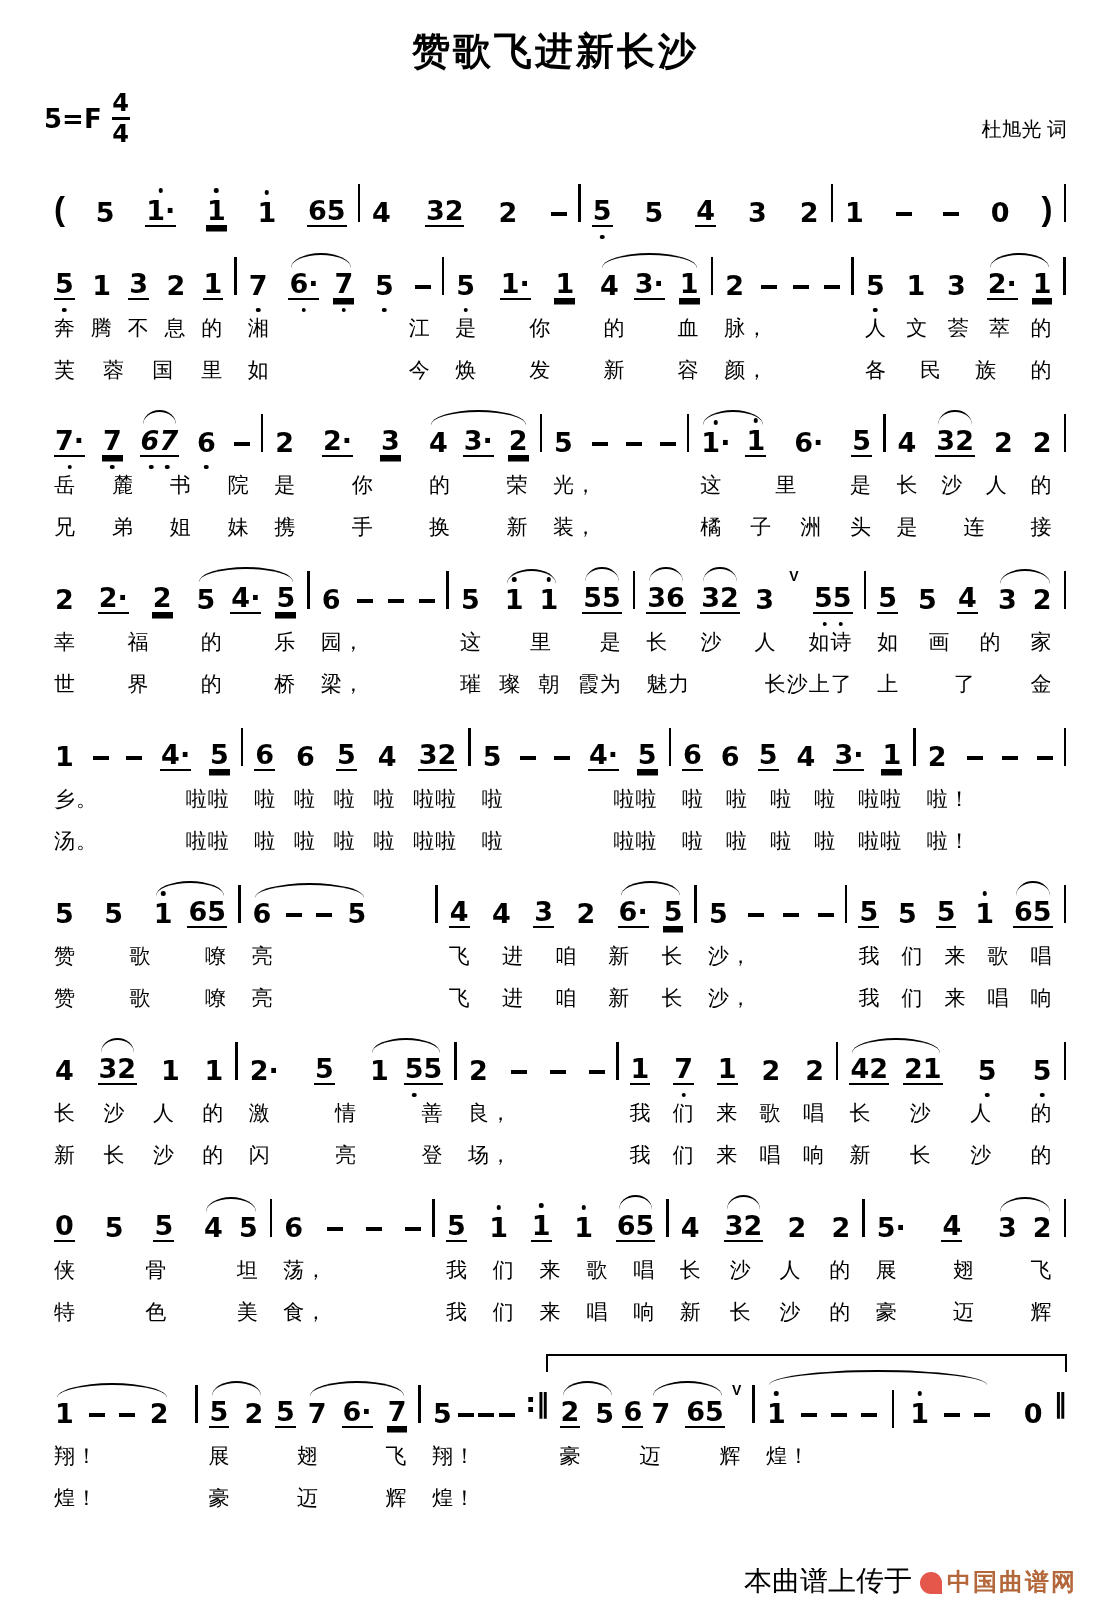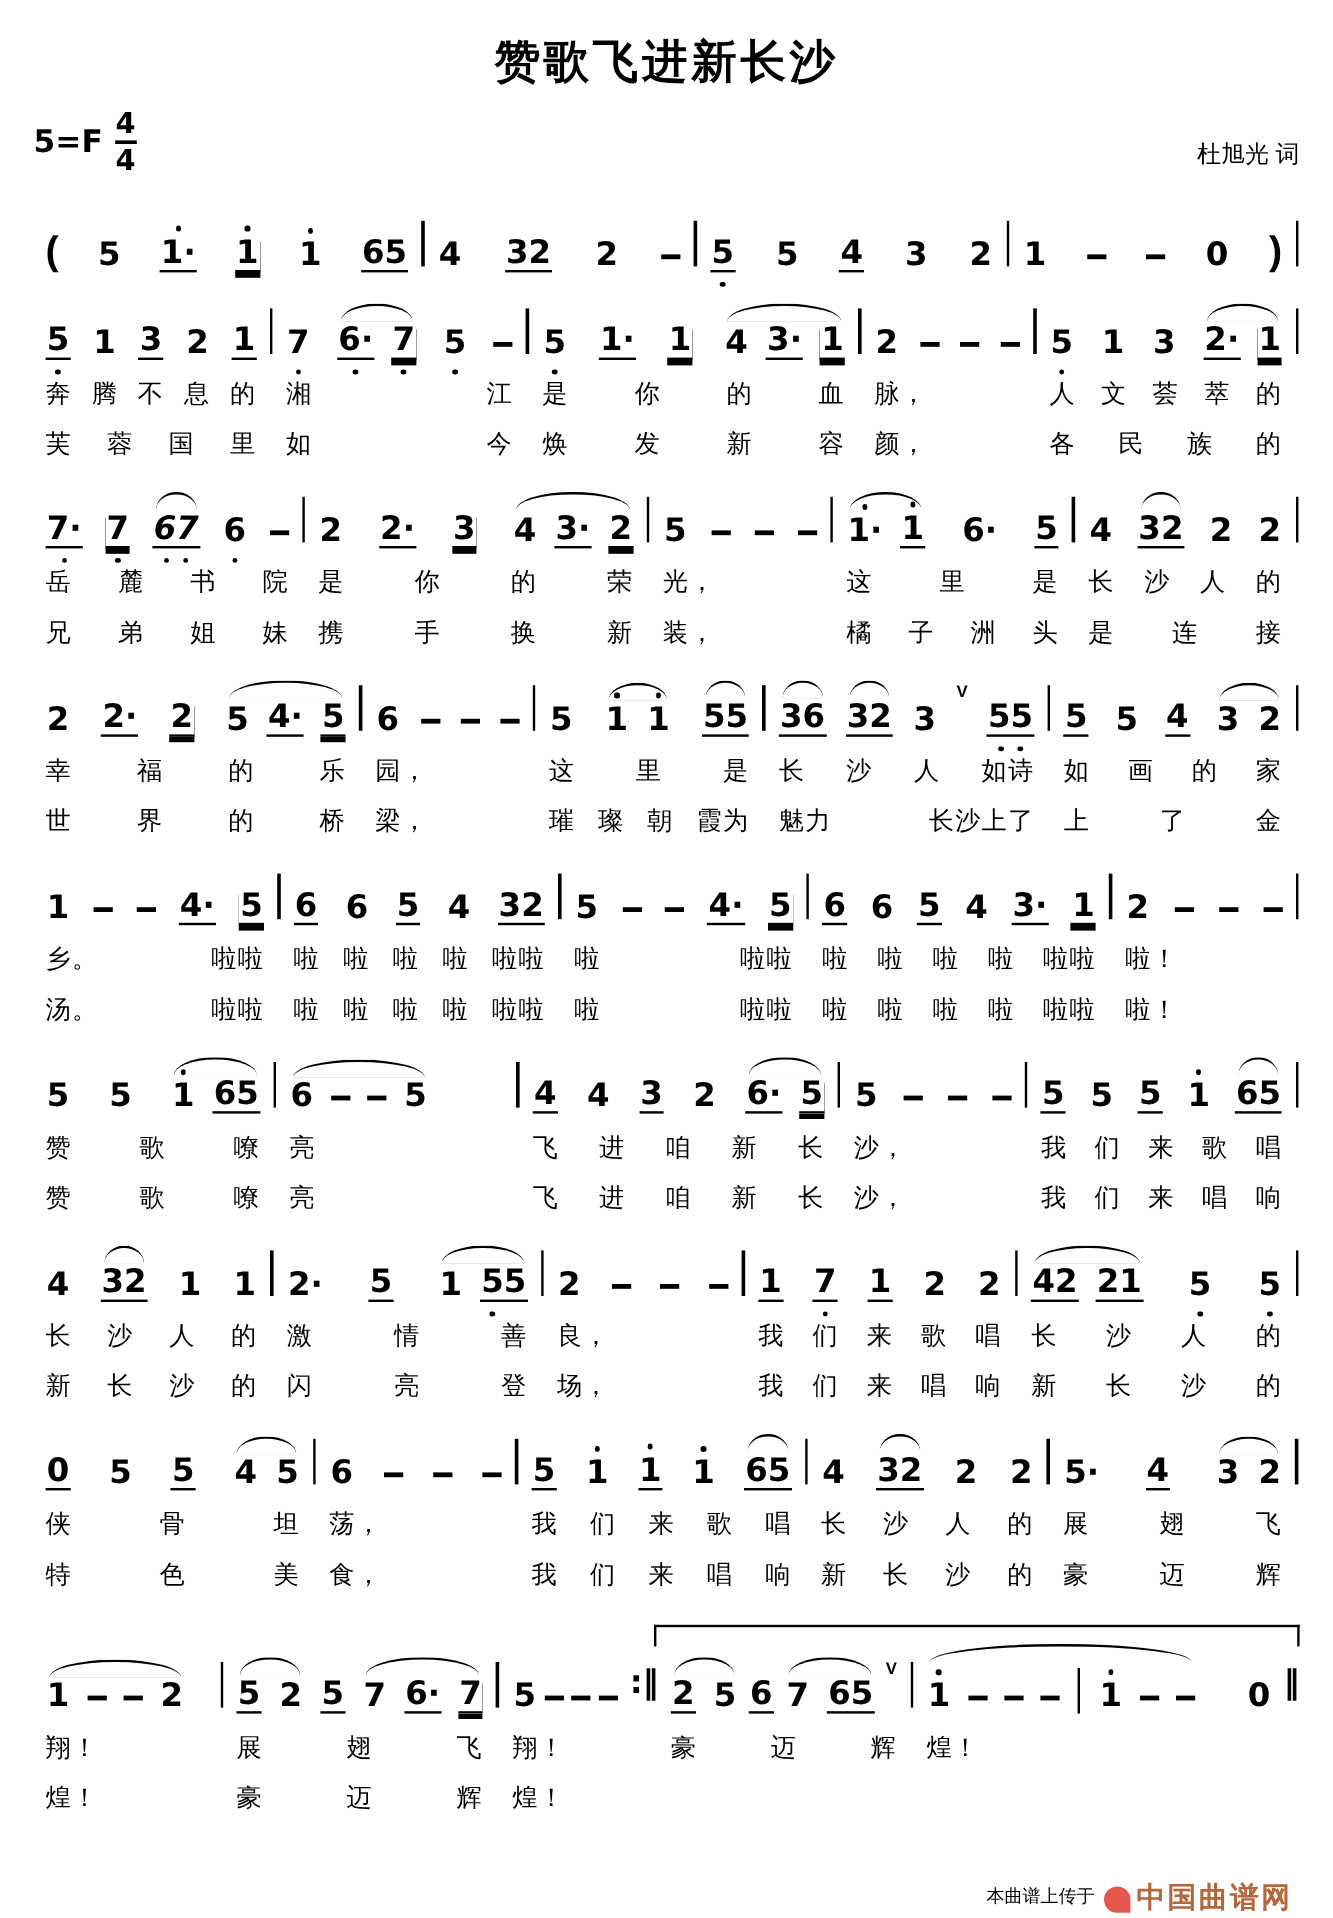--- a/index.html
+++ b/index.html
@@ -1,20 +1,20 @@
 <!DOCTYPE html>
 <html><head>
 <meta charset="utf-8">
 <style>
   html,body{margin:0;padding:0;}
   body{
     width:1111px;height:1598px;background:#fff;color:#000;position:relative;overflow:hidden;
     font-family:"Liberation Sans","DejaVu Sans",sans-serif;
   }
-  .sheet{padding:0 28px;}
+  .sheet{padding:0 44px;}
   .title{text-align:center;font-size:38px;font-weight:bold;letter-spacing:3px;padding-top:26px;}
   .meta1{display:flex;justify-content:space-between;align-items:flex-start;margin-top:14px;min-height:56px;}
   .keysig{display:flex;align-items:center;gap:10px;font-size:26px;font-weight:bold;font-family:"DejaVu Sans","Liberation Sans",sans-serif;}
   .meter{display:inline-flex;flex-direction:column;align-items:center;line-height:1;font-size:24px;}
   .meter-line{width:18px;height:3px;background:#000;margin:2px 0;}
   .credit{font-size:20px;text-align:right;line-height:1.3;margin-top:25px;}
   .meta2{display:flex;justify-content:space-between;align-items:flex-end;margin-top:2px;font-size:21px;}
   .score{margin-top:10px;}
   .line{display:flex;align-items:flex-start;margin-top:27px;}
   .line.first{margin-top:34px;}
@@ -36,21 +36,21 @@
   .grp::before{content:"";position:absolute;top:-17px;left:3px;right:3px;height:13px;
     border-top:2.5px solid #000;border-radius:50% 50% 0 0 / 100% 100% 0 0;}
   .bar{width:2.5px;background:#000;height:38px;margin:3px 1px 0;flex:none;align-self:flex-start;}
   .bartxt{font-size:27px;font-weight:bold;line-height:42px;flex:none;align-self:flex-start;font-family:"DejaVu Sans","Liberation Sans",sans-serif;}
   .lyr{display:flex;justify-content:space-between;font-size:21px;margin-top:14px;padding:0 10px;min-height:27px;letter-spacing:1px;}
   .lyr span{white-space:nowrap;}
   .volta{position:relative;display:flex;align-items:flex-start;}
   .volta::before{content:"";position:absolute;left:-4px;right:0;top:-28px;height:16px;
     border:2.5px solid #000;border-bottom:none;}
   .watermark{position:absolute;right:34px;bottom:0;display:flex;align-items:flex-start;gap:8px;height:30px;overflow:hidden;}
-  .wm-text{font-size:15px;line-height:26px;}
+  .wm-text{font-size:28px;line-height:26px;}
   .wm-logo{display:flex;align-items:center;gap:5px;}
   .logo-icon{width:22px;height:22px;border-radius:50% 50% 0 50%;background:#e4574a;flex:none;margin-top:2px;}
   .logo-text{font-size:24px;font-weight:bold;color:#b3673a;letter-spacing:2px;line-height:28px;}
 </style>
 </head>
 <body>
 
 <div class="sheet">
   <div class="title">赞歌飞进新长沙</div>
 

